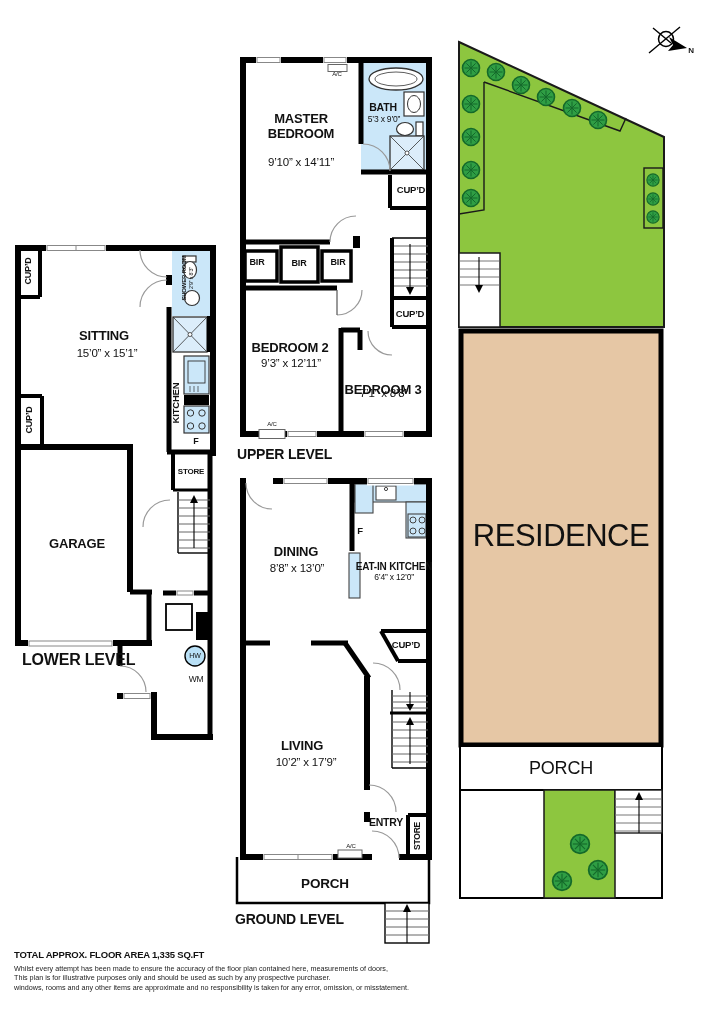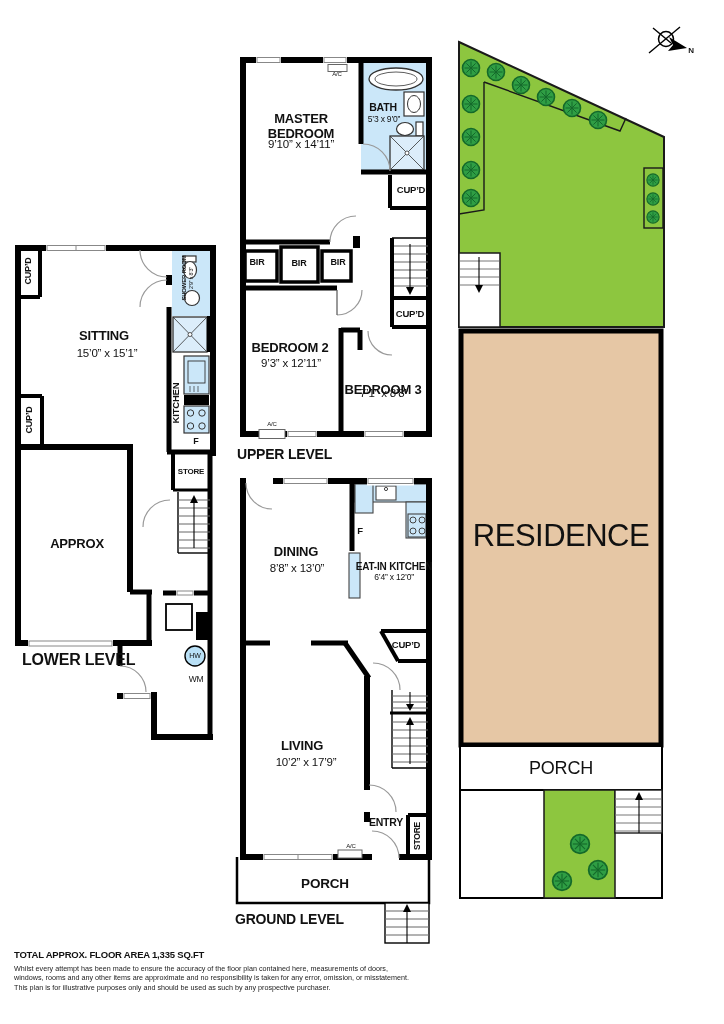--- a/index.html
+++ b/index.html
@@ -359,30 +359,30 @@
 <div class="lbl v b" style="left:29px;top:271px;font-size:9px;">CUP’D</div>
 <div class="lbl b" style="left:104px;top:336px;font-size:13px;text-align:right;">SITTING</div>
 <div class="lbl" style="left:107px;top:353px;font-size:11.5px;">15’0” x 15’1”</div>
 <div class="lbl v" style="left:187px;top:278px;">
   <div class="b" style="font-size:6px;">SHOWER ROOM</div>
   <div style="font-size:5.5px;">2’9” x 8’3”</div>
 </div>
 <div class="lbl v b" style="left:176px;top:403px;font-size:9.5px;">KITCHEN</div>
 <div class="lbl b" style="left:196px;top:442px;font-size:9px;">F</div>
 <div class="lbl v b" style="left:30px;top:420px;font-size:9px;">CUP’D</div>
-<div class="lbl b" style="left:77px;top:544px;font-size:13px;">APPROX</div>
+<div class="lbl b" style="left:77px;top:544px;font-size:13px;">GARAGE</div>
 <div class="lbl b" style="left:191px;top:472px;font-size:8px;">STORE</div>
 <div class="lbl" style="left:195px;top:656px;font-size:7px;">HW</div>
 <div class="lbl" style="left:196px;top:680px;font-size:8.5px;">WM</div>
 <div class="lbl la b" style="left:22px;top:660px;font-size:16px;">LOWER LEVEL</div>
 
 <div class="lbl" style="left:337px;top:74px;font-size:6px;">A/C</div>
 <div class="lbl b" style="left:301px;top:119px;font-size:13px;">MASTER</div>
 <div class="lbl b" style="left:301px;top:134px;font-size:13px;">BEDROOM</div>
-<div class="lbl" style="left:301px;top:144px;font-size:11.5px;">9’10” x 14’11”</div>
+<div class="lbl" style="left:301px;top:162px;font-size:11.5px;">9’10” x 14’11”</div>
 <div class="lbl b" style="left:383px;top:108px;font-size:10.5px;">BATH</div>
 <div class="lbl" style="left:384px;top:120px;font-size:8.5px;">5’3 x 9’0”</div>
 <div class="lbl b" style="left:411px;top:190px;font-size:9.5px;">CUP’D</div>
 <div class="lbl b" style="left:257px;top:263px;font-size:9px;">BIR</div>
 <div class="lbl b" style="left:299px;top:264px;font-size:9px;">BIR</div>
 <div class="lbl b" style="left:338px;top:263px;font-size:9px;">BIR</div>
 <div class="lbl b" style="left:410px;top:314px;font-size:9.5px;">CUP’D</div>
 <div class="lbl b" style="left:290px;top:348px;font-size:13px;">BEDROOM 2</div>
 <div class="lbl" style="left:291px;top:363px;font-size:11.5px;">9’3” x 12’11”</div>
 <div class="lbl b" style="left:383px;top:378px;font-size:13px;margin-top:12px;">BEDROOM 3</div>
@@ -405,18 +405,18 @@
 <div class="lbl la b" style="left:235px;top:920px;font-size:14px;">GROUND LEVEL</div>
 
 <div class="lbl" style="left:561px;top:536px;font-size:31px;letter-spacing:-0.5px;">RESIDENCE</div>
 <div class="lbl" style="left:561px;top:769px;font-size:18px;">PORCH</div>
 <div class="lbl b" style="left:691px;top:51px;font-size:8px;">N</div>
 
 <div class="footer">
   <div class="area">TOTAL APPROX. FLOOR AREA 1,335 SQ.FT</div>
   <div class="disc">
     <div>Whilst every attempt has been made to ensure the accuracy of the floor plan contained here, measurements of doors,</div>
+    <div>This plan is for illustrative purposes only and should be used as such by any prospective purchaser.</div>
     <div>windows, rooms and any other items are approximate and no responsibility is taken for any error, omission, or misstatement.</div>
-    <div>This plan is for illustrative purposes only and should be used as such by any prospective purchaser.</div>
   </div>
 </div>
 
 </div>
 
 </body></html>

